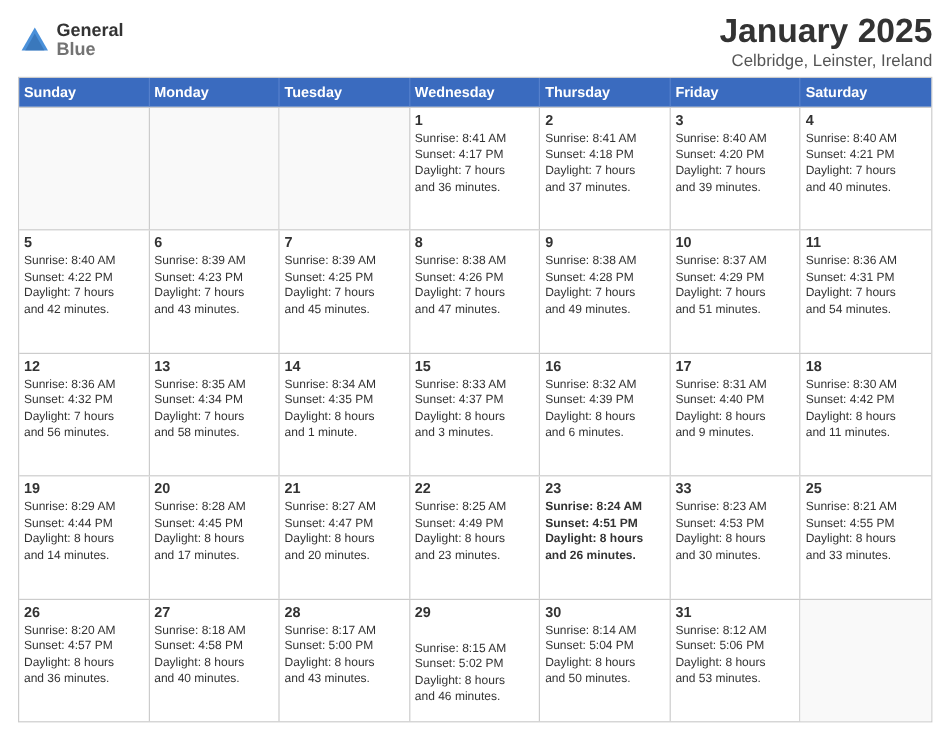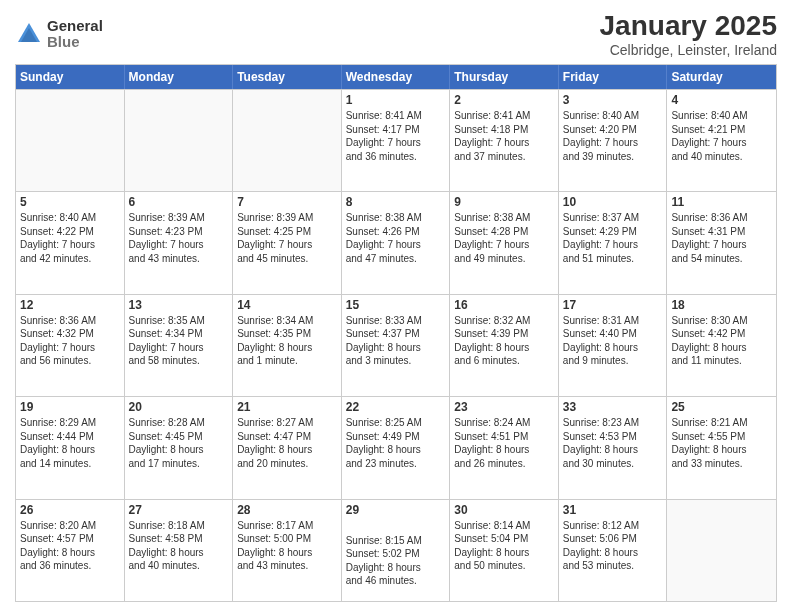--- a/index.html
+++ b/index.html
@@ -308,21 +308,21 @@
           </div>
           <div class="cal-cell">
             <div class="day-num">22</div>
             <div class="cell-info" style="white-space: pre-line;">Sunrise: 8:25 AM
 Sunset: 4:49 PM
 Daylight: 8 hours
 and 23 minutes.</div>
           </div>
           <div class="cal-cell">
             <div class="day-num">23</div>
-            <div class="cell-info" style="white-space: pre-line;">Sunrise: 8:24 AM
+            <div class="cell-info" style="white-space: pre-line; font-weight: bold;">Sunrise: 8:24 AM
 Sunset: 4:51 PM
 Daylight: 8 hours
 and 26 minutes.</div>
           </div>
           <div class="cal-cell">
             <div class="day-num">33</div>
             <div class="cell-info" style="white-space: pre-line;">Sunrise: 8:23 AM
 Sunset: 4:53 PM
 Daylight: 8 hours
 and 30 minutes.</div>

